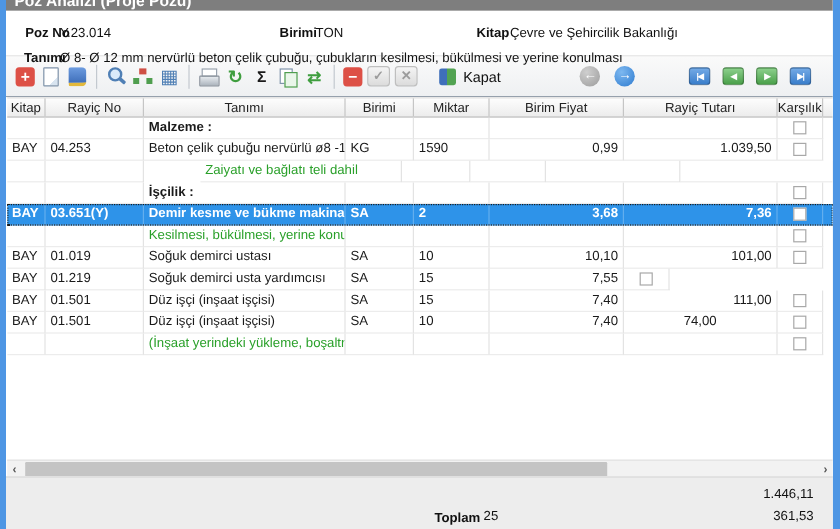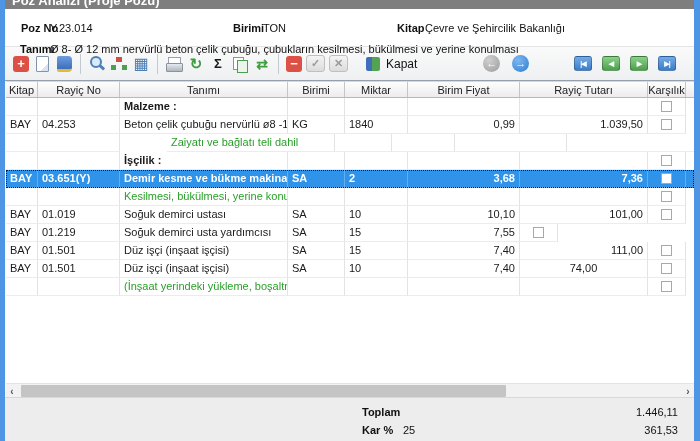--- a/index.html
+++ b/index.html
@@ -62,21 +62,21 @@
   .trow.selected .td{color:#fff;font-weight:bold;border-color:rgba(255,255,255,.25);}
   .cb-cell{display:flex;align-items:center;justify-content:center;}
   .cb{width:11px;height:11px;background:#fff;border:1px solid #a8a8a8;display:inline-block;}
   
   .hscroll{height:14px;flex:0 0 auto;background:#f2f2f2;border-top:1px solid #e2e2e2;position:relative;}
   .hs-arrow{position:absolute;top:0;height:14px;width:12px;display:flex;align-items:center;justify-content:center;font-size:10px;color:#555;font-weight:bold;}
   .hs-left{left:0;}.hs-right{right:0;}
   .hs-thumb{position:absolute;left:15px;top:1px;height:12px;width:485px;background:#c4c4c4;border-radius:1px;}
   
   .footer{height:44px;flex:0 0 auto;background:var(--footer-bg,#ededed);border-top:1px solid #d8d8d8;position:relative;font-size:11px;color:#111;}
-  .f-lab{position:absolute;left:357px;font-weight:bold;white-space:nowrap;}
+  .f-lab{position:absolute;left:357px;font-weight:bold;white-space:nowrap;margin-top:20px;}
   .f-pct{position:absolute;left:398px;}
   .f-val{position:absolute;right:16px;text-align:right;white-space:nowrap;}
   .r1{top:8px;}.r2{top:26px;}
 </style>
 </head>
 <body>
 
 <div class="window">
 
   <div class="titlebar">
@@ -150,21 +150,21 @@
           <div class="td a-r" style="width: 128px;"></div>
           <div class="td a-c cb-cell" style="width: 38px;">
             <span class="cb"></span>
           </div>
         </div>
         <div class="trow">
           <div class="td a-l" style="width: 32px;">BAY</div>
           <div class="td a-l" style="width: 82px;">04.253</div>
           <div class="td a-l" style="width: 168px;">Beton çelik çubuğu nervürlü ø8 -12 mm....</div>
           <div class="td a-l" style="width: 57px;">KG</div>
-          <div class="td a-l" style="width: 63px;">1840</div>
+          <div class="td a-l" style="width: 63px;">1590</div>
           <div class="td a-r" style="width: 112px;">0,99</div>
           <div class="td a-r" style="width: 128px;">1.039,50</div>
           <div class="td a-c cb-cell" style="width: 38px;">
             <span class="cb"></span>
           </div>
         </div>
         <div class="trow">
           <div class="td a-l" style="width: 32px;"></div>
           <div class="td a-l" style="width: 82px;"></div>
           <div class="td a-l note" style="width: 168px; margin-left: 47px;">Zaiyatı ve bağlatı teli dahil</div>

